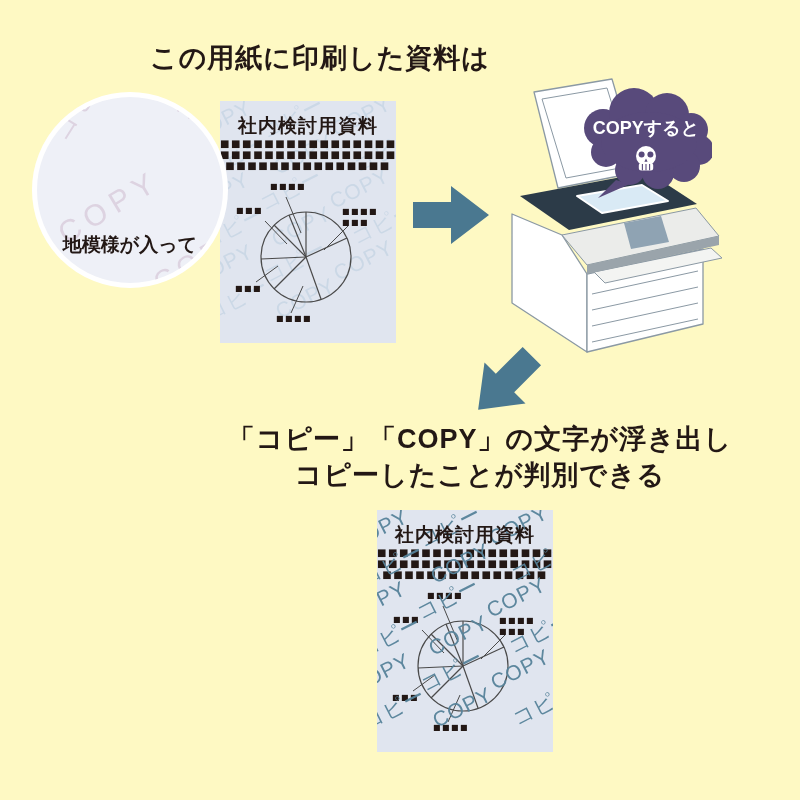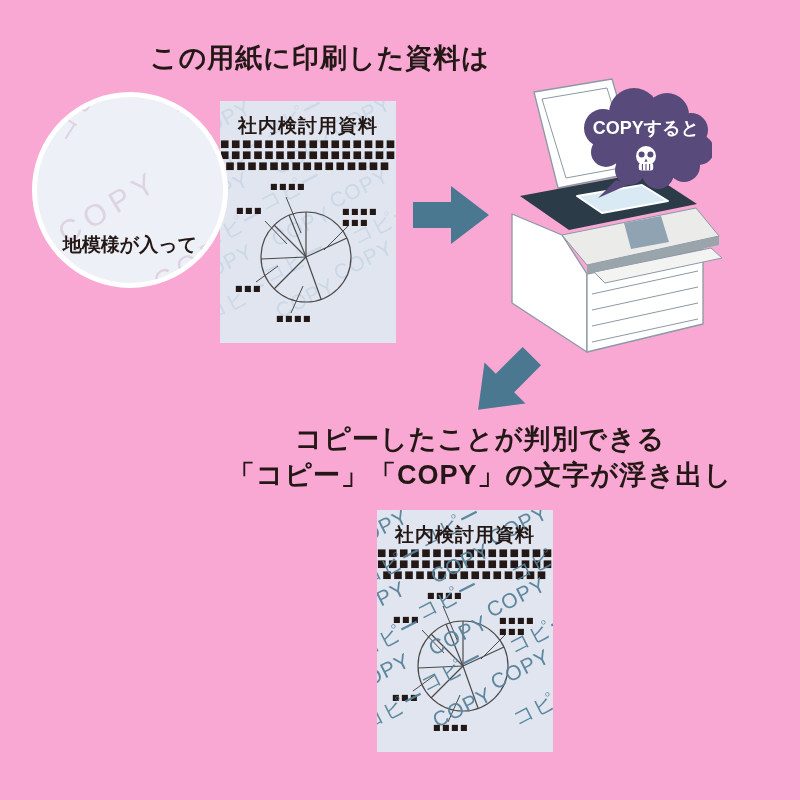--- a/index.html
+++ b/index.html
@@ -3,21 +3,21 @@
 <meta charset="utf-8">
 <style>
   :root{
     --ink:#231815; --paper-bg:#e0e5ef; --wm-faint:#cbd8e6; --wm-strong:#57839a;
     --arrow:#4a7890; --cloud:#584a7b; --bed:#2c3b48; --mag-bg:#eef0f7;
     --mag-wm:#ddd3e1; --outline:#8b99a4;
     --f:"Liberation Sans","DejaVu Sans",sans-serif;
   }
   *{margin:0;padding:0;box-sizing:border-box}
   html,body{width:800px;height:800px;background:#fff;overflow:hidden;font-family:var(--f);}
-  .stage{position:relative;width:800px;height:800px;background:#f9a8d4;}
+  .stage{position:relative;width:800px;height:800px;background:#fef9c3;}
 
   .caption{position:absolute;color:var(--ink);font-weight:700;text-align:center;letter-spacing:1px;}
   .caption--top{left:110px;top:40px;width:420px;font-size:27px;}
   .caption--result{left:210px;top:421px;width:540px;font-size:27px;line-height:36px;}
 
   
   .doc{position:absolute;width:176px;height:242px;background:var(--paper-bg);overflow:hidden;}
   .doc--plain{left:220px;top:101px;}
   .doc--copied{left:377px;top:510px;}
   .wm{position:absolute;white-space:nowrap;font-size:21px;letter-spacing:1px;font-style:normal;
@@ -182,22 +182,22 @@
     </g>
   </svg>
 
   <svg class="arrow-dl" width="92" height="92" viewBox="0 0 92 92">
     <g transform="translate(46,46) rotate(135) translate(-38,-29)">
       <polygon points="0,16 38,16 38,0 76,29 38,58 38,42 0,42" fill="var(--arrow)"></polygon>
     </g>
   </svg>
 
   <div class="caption caption--result">
+    <div>「コピー」「COPY」の文字が浮き出し</div>
     <div>コピーしたことが判別できる</div>
-    <div>「コピー」「COPY」の文字が浮き出し</div>
   </div>
 
   <div class="doc doc--copied">
     <div>
       <i class="wm" style="left:-18px;top:-12px">コピー</i>
       <i class="wm" style="left:48px;top:-14px">COPY</i>
       <i class="wm" style="left:128px;top:-16px">コピー</i>
       <i class="wm" style="left:-32px;top:24px">COPY</i>
       <i class="wm" style="left:38px;top:22px">コピー</i>
       <i class="wm" style="left:108px;top:20px">COPY</i>

